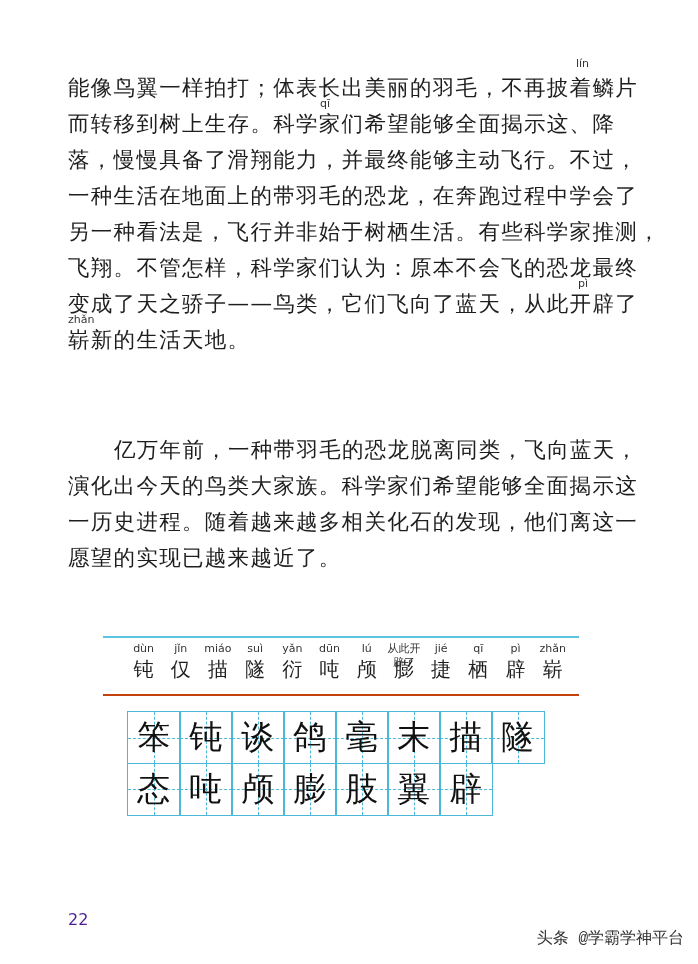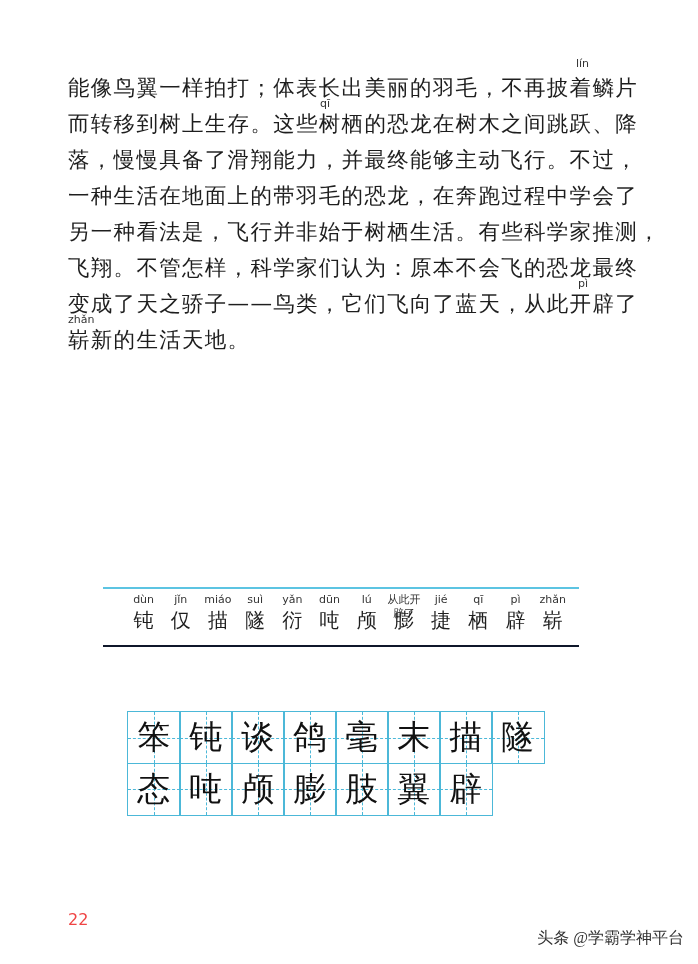--- a/index.html
+++ b/index.html
@@ -10,58 +10,58 @@
   .text-block { position:absolute; left:68px; width:566px; }
   .line { position:relative; height:36px; font-size:21.5px; line-height:36px;
           white-space:nowrap; letter-spacing:1.3px; }
   .line.indent { padding-left:46px; }
   .ruby { position:absolute; font-family:"DejaVu Sans","Liberation Sans",sans-serif;
           font-size:11px; color:#333; line-height:11px; letter-spacing:0; }
 
   .para1 { top:70px; }
   .para2 { top:432px; }
 
-  .vocab-bar { position:absolute; left:103px; top:587px; width:476px; height:56px;
-               border-top:2px solid #5cc4e2; border-bottom:2px solid #0f172a; }
+  .vocab-bar { position:absolute; left:103px; top:636px; width:476px; height:56px;
+               border-top:2px solid #5cc4e2; border-bottom:2px solid #c2410c; }
   .vocab-row { position:absolute; left:22px; top:4px; display:flex; }
   .vocab-item { width:37.2px; text-align:center; }
   .vocab-py { font-family:"DejaVu Sans","Liberation Sans",sans-serif; font-size:11px;
               color:#333; height:14px; line-height:14px; }
   .vocab-ch { font-size:20px; line-height:26px; color:#1e1e1e; }
 
   .grid { position:absolute; left:127px; top:711px; }
   .grid-row { display:flex; }
   .cell { position:relative; width:53.5px; height:53px; box-sizing:border-box;
           border:1.5px solid #4cb8d8; margin-right:-1.5px; margin-bottom:-1.5px;
           display:flex; align-items:center; justify-content:center;
           font-size:33px; color:#111; font-family:"DejaVu Serif","Liberation Serif",serif; }
   .cell::before { content:""; position:absolute; left:50%; top:0; bottom:0;
                   border-left:1px dashed #4cb8d8; }
   .cell::after { content:""; position:absolute; top:50%; left:0; right:0;
                  border-top:1px dashed #4cb8d8; }
   .cell span { position:relative; z-index:1; }
 
   .page-number { position:absolute; left:68px; top:910px; font-size:16px;
-                 font-family:"DejaVu Sans","Liberation Sans",sans-serif; color:#ef4444; }
+                 font-family:"DejaVu Sans","Liberation Sans",sans-serif; color:#4c1d95; }
   .watermark { position:absolute; right:14px; top:928px; font-size:16px;
-               font-family:Liberation Serif, serif; color:#333; }
+               font-family:Liberation Mono, monospace; color:#333; }
 </style>
 </head>
 <body>
 
 <div class="page">
 
   <div class="text-block para1">
     <div class="line">
       <span class="ruby" style="left:508px; top:-12px;">lín</span>
       <span>能像鸟翼一样拍打；体表长出美丽的羽毛，不再披着鳞片</span>
     </div>
     <div class="line">
       <span class="ruby" style="left:252px; top:-8px;">qī</span>
-      <span>而转移到树上生存。这些树栖的恐龙在树木之间跳跃、降</span>
+      <span>而转移到树上生存。科学家们希望能够全面揭示这、降</span>
     </div>
     <div class="line">
       <span>落，慢慢具备了滑翔能力，并最终能够主动飞行。不过，</span>
     </div>
     <div class="line">
       <span>一种生活在地面上的带羽毛的恐龙，在奔跑过程中学会了</span>
     </div>
     <div class="line">
       <span>另一种看法是，飞行并非始于树栖生活。有些科学家推测，</span>
     </div>
@@ -71,20 +71,34 @@
     <div class="line">
       <span class="ruby" style="left:510px; top:-8px;">pì</span>
       <span>变成了天之骄子——鸟类，它们飞向了蓝天，从此开辟了</span>
     </div>
     <div class="line">
       <span class="ruby" style="left:0px; top:-8px;">zhǎn</span>
       <span>崭新的生活天地。</span>
     </div>
   </div>
 
+  <div class="text-block para2">
+    <div class="line indent">
+      <span>亿万年前，一种带羽毛的恐龙脱离同类，飞向蓝天，</span>
+    </div>
+    <div class="line">
+      <span>演化出今天的鸟类大家族。科学家们希望能够全面揭示这</span>
+    </div>
+    <div class="line">
+      <span>一历史进程。随着越来越多相关化石的发现，他们离这一</span>
+    </div>
+    <div class="line">
+      <span>愿望的实现已越来越近了。</span>
+    </div>
+  </div>
 
   <div class="vocab-bar">
     <div class="vocab-row">
       <div class="vocab-item">
           <div class="vocab-py">dùn</div>
           <div class="vocab-ch">钝</div>
         </div>
       <div class="vocab-item">
           <div class="vocab-py">jǐn</div>
           <div class="vocab-ch">仅</div>

